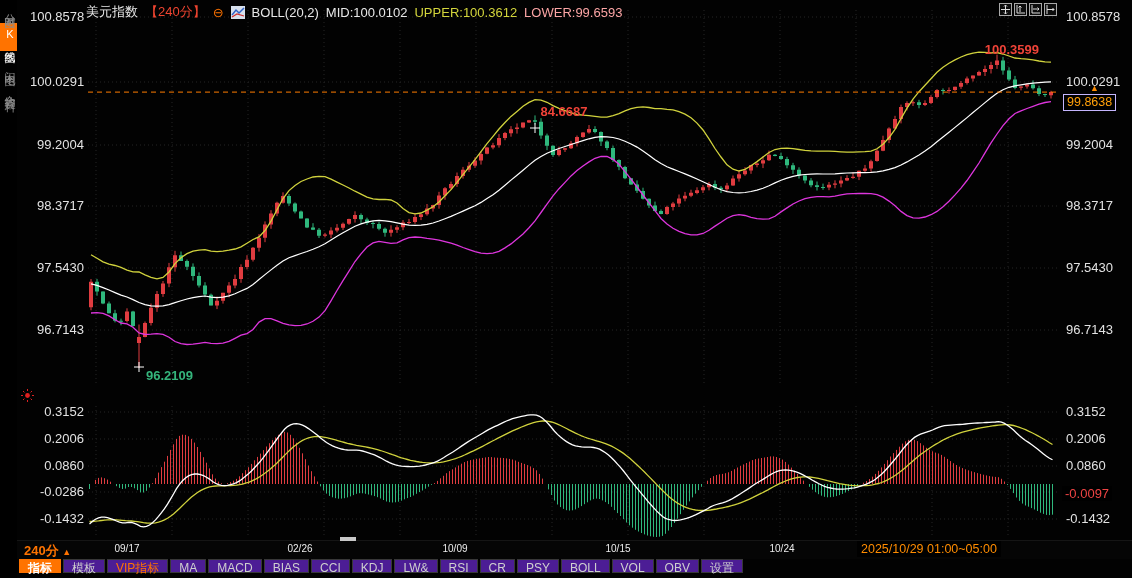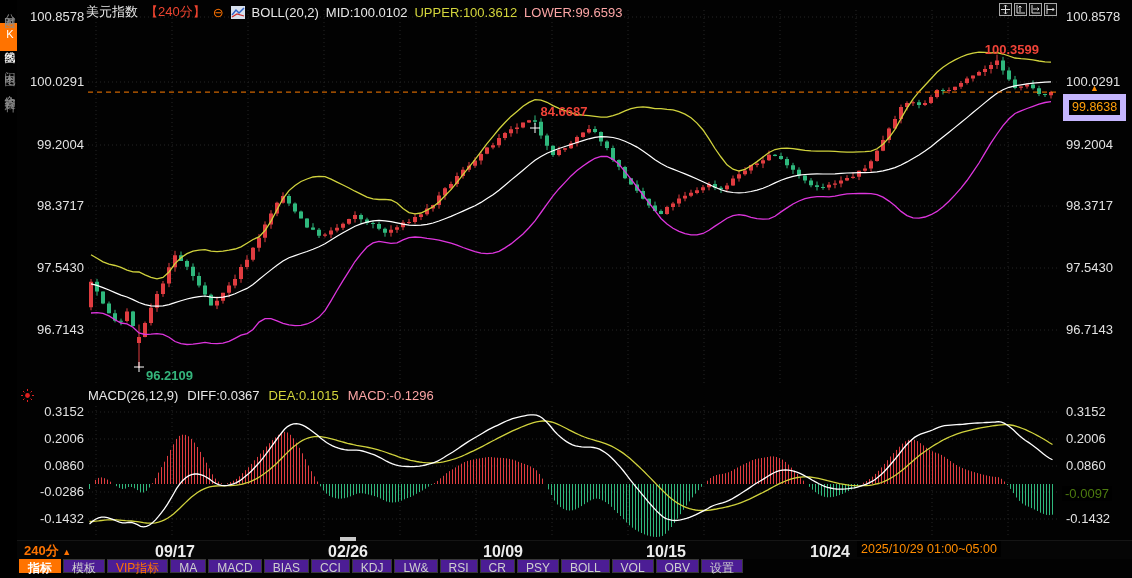--- a/index.html
+++ b/index.html
@@ -23,36 +23,36 @@
   .mini-chart-ic { width:14px; height:13px; display:inline-block; }
 
   #tr-icons { position:absolute; left:999px; top:3px; display:flex; gap:2px; z-index:6; }
   .tool-box { width:13px; height:13px; border:1px solid #a8a8a8; background:#0d0d0d;
     display:flex; align-items:center; justify-content:center; cursor:pointer; }
 
   
   .ylab { position:absolute; width:54px; font-size:13px; color:#e2e2e2; line-height:16px; z-index:2; }
   .ylab.l { left:30px; text-align:right; }
   .ylab.r { left:1066px; text-align:left; }
-  .xlab { position:absolute; top:543px; font-size:16px; font-weight:bold; color:#ececec;
-    transform:translateX(-50%); z-index:3;margin-left:48px; }
+  .xlab { position:absolute; top:543px; font-size:10px; font-weight:normal; color:#ececec;
+    transform:translateX(-50%); z-index:3; }
 
   
   #macd-hdr { position:absolute; left:88px; top:388px; display:flex; gap:9px;
     font-size:13px; z-index:3; white-space:nowrap; }
 
   
   .ann { position:absolute; font-size:13px; font-weight:bold; z-index:3; }
   .ann.red { color:#ef4338; } .ann.green { color:#35b57c; }
 
   
-  #price-badge { position:absolute; left:1063px; top:94px; border:6px solid #c4b5fd;
+  #price-badge { position:absolute; left:1063px; top:94px; border:1px solid #c4b5fd;
     background:#000; color:#ffa00a; font-size:12.5px; padding:0 3px; line-height:15px; z-index:4; }
   #price-arrow { position:absolute; left:1090px; top:83px; color:#ff8c00; font-size:9px; z-index:4; }
-  #macd-badge { position:absolute; left:1062px; top:486px; background:#000; color:#4d7c0f;
+  #macd-badge { position:absolute; left:1062px; top:486px; background:#000; color:#ef4444;
     font-size:13px; padding:0 3px; line-height:15px; z-index:4; }
 
   
   #axis-strip { position:absolute; left:17px; top:540px; right:0; height:19px; background:#050505;
     border-top:1px solid #151515; z-index:2; }
   #period-sel { position:absolute; left:24px; top:542px; color:#ff7300; font-weight:bold;
     font-size:13px; z-index:3; cursor:pointer; }
   #period-sel .arr { font-size:9px; }
   #date-range { position:absolute; left:857px; top:541px; background:#000; color:#ff8c00;
     font-size:12.5px; padding:0 4px; line-height:16px; z-index:4; }
@@ -202,26 +202,20 @@
       <div class="ylab r" style="top:484px">-0.0286</div>
       <div class="ylab l" style="top:511px">-0.1432</div>
       <div class="ylab r" style="top:511px">-0.1432</div>
       <div class="xlab" style="left:127px">09/17</div>
       <div class="xlab" style="left:300px">02/26</div>
       <div class="xlab" style="left:455px">10/09</div>
       <div class="xlab" style="left:618px">10/15</div>
       <div class="xlab" style="left:782px">10/24</div>
     </div>
 
-  <div id="macd-hdr">
-    <span class="t-white">MACD(26,12,9)</span>
-    <span class="t-white">DIFF:0.0367</span>
-    <span class="t-yellow">DEA:0.1015</span>
-    <span class="t-magenta">MACD:-0.1296</span>
-  </div>
 
   <span id="alert-ic">
     <svg width="15" height="15">
       <circle cx="7.5" cy="7.5" r="2.4" fill="#e02020"></circle>
       <g stroke="#e02020" stroke-width="1">
         <path d="M7.5 1 v2 M7.5 12 v2 M1 7.5 h2 M12 7.5 h2 M3 3 l1.4 1.4 M10.6 10.6 l1.4 1.4 M12 3 l-1.4 1.4 M4.4 10.6 L3 12"></path>
       </g>
     </svg>
   </span>
 

